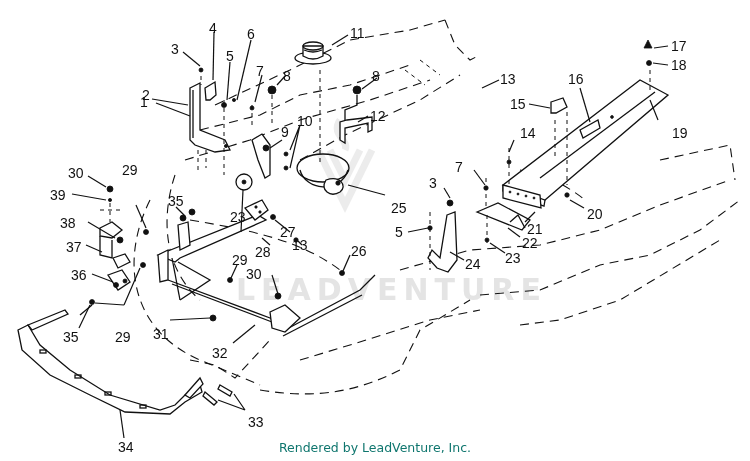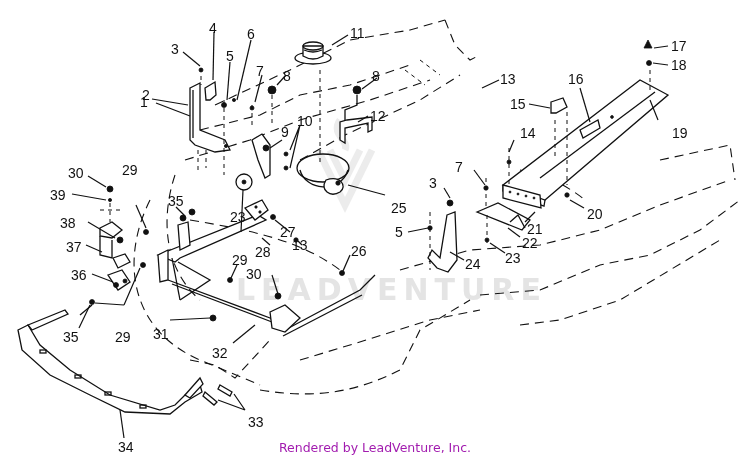--- a/index.html
+++ b/index.html
@@ -8,21 +8,21 @@
   .part-label { font-family: "Liberation Sans", sans-serif; font-size: 14px; fill: #111111; }
   .leader { stroke: #111111; stroke-width: 1.2; fill: none; }
   .solid { stroke: #111111; stroke-width: 1.3; fill: none; }
   .solid-fill { stroke: #111111; stroke-width: 1.3; fill: #ffffff; }
   .dash { stroke: #111111; stroke-width: 1.1; fill: none; stroke-dasharray: 9 6; }
   .dash-short { stroke: #111111; stroke-width: 1; fill: none; stroke-dasharray: 4 4; }
   .hw { fill: #111111; stroke: #111111; stroke-width: 0.8; }
   .watermark { font-family: "DejaVu Sans", sans-serif; font-size: 30px; fill: #e4e4e4; letter-spacing: 6px; font-weight: bold; }
   .wm-logo { fill: none; stroke: #ececec; stroke-width: 7; }
   .footer { position: absolute; left: 0; width: 750px; top: 440px; text-align: center;
-            font-family: "DejaVu Sans", sans-serif; font-size: 12.5px; color: #a21caf; }
+            font-family: "DejaVu Sans", sans-serif; font-size: 12.5px; color: #0f766e; }
 </style>
 </head>
 <body>
 
 <svg id="diagram" viewBox="0 0 750 461" xmlns="http://www.w3.org/2000/svg">
 
   <g>
     <path class="wm-logo" d="M318 150 L345 205 L372 150 M330 150 L345 180 L360 150"></path>
     <path class="wm-logo" d="M340 120 C 330 135, 350 140, 345 150"></path>
   </g>

